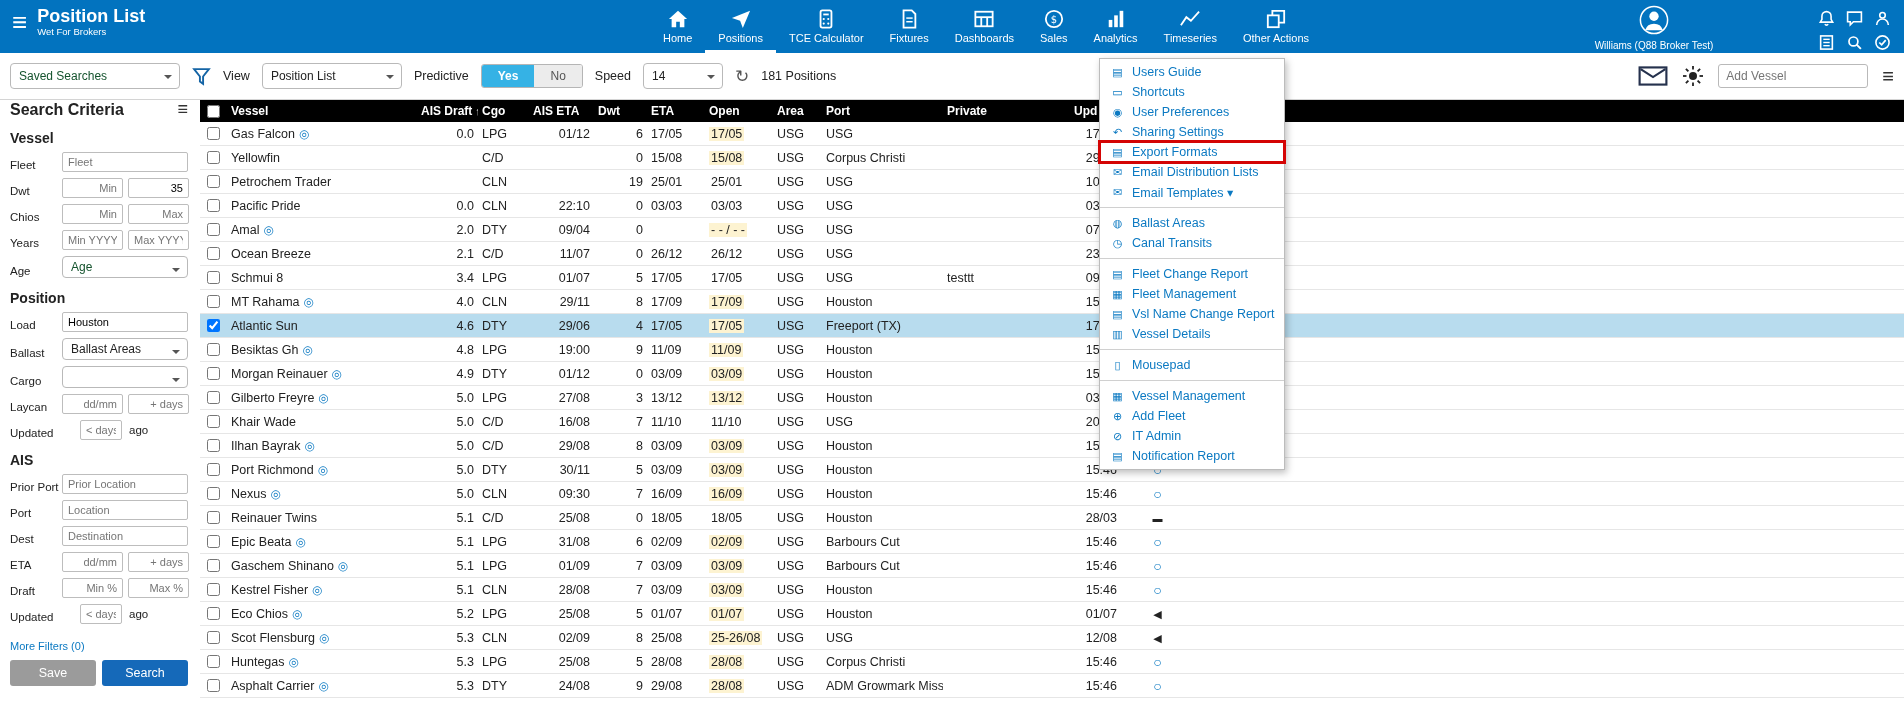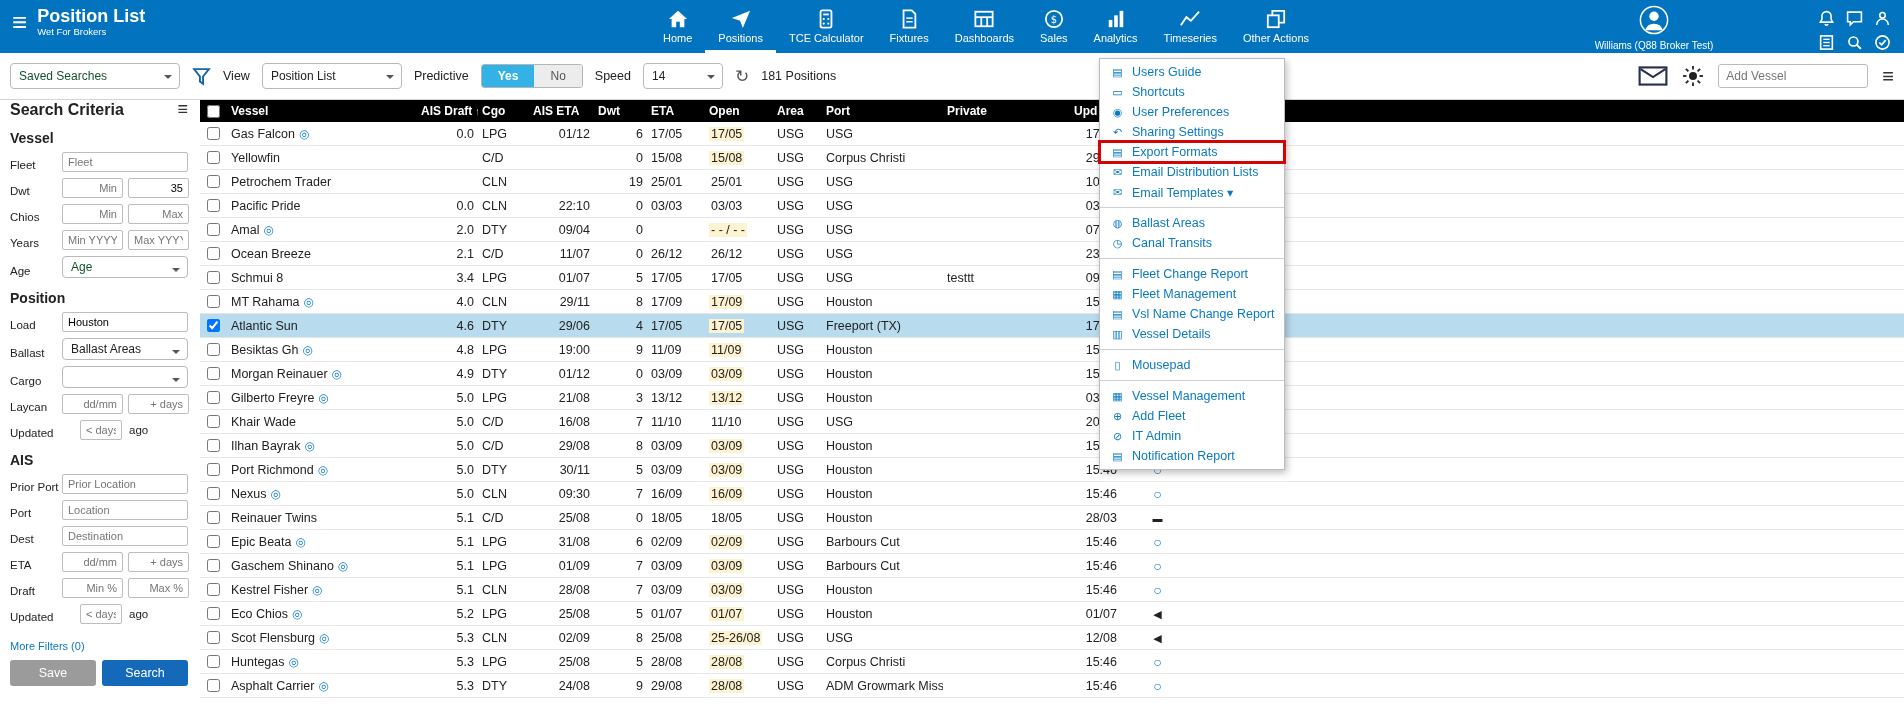--- a/index.html
+++ b/index.html
@@ -622,21 +622,21 @@
     <span class="td filler"></span>
   </div>
 
   <div class="tr">
     <span class="td c-check">
           <input type="checkbox" class="row-check" style="">
         </span>
     <span class="td c-vessel"><span class="vname">Gilberto Freyre</span><span class="target">◎</span></span>
     <span class="td c-draft">5.0</span>
     <span class="td c-cgo">LPG</span>
-    <span class="td c-aiseta">21/08</span>
+    <span class="td c-aiseta">27/08</span>
     <span class="td c-dwt">3</span>
     <span class="td c-eta">13/12</span>
     <span class="td c-open"><span class="openval hl">13/12</span></span>
     <span class="td c-area">USG</span>
     <span class="td c-port">Houston</span>
     <span class="td c-private"></span>
     <span class="td c-upd">03/12</span>
     <span class="td c-status"><span class="status st-left">◀</span></span>
     <span class="td filler"></span>
   </div>

